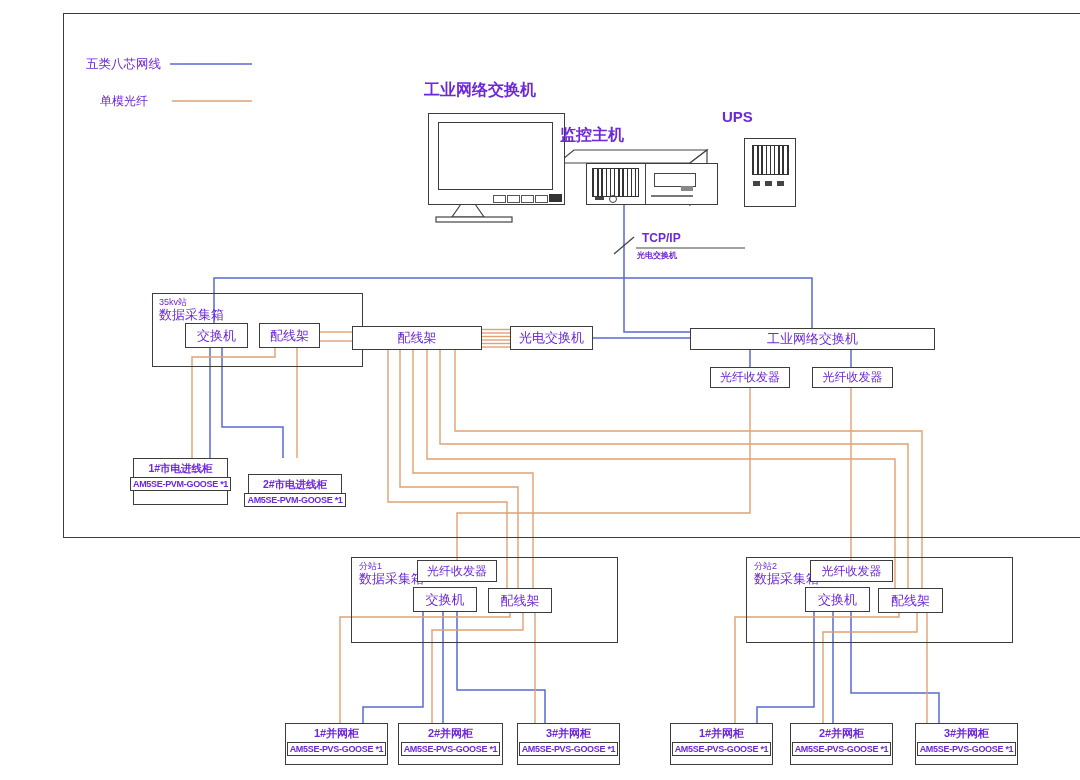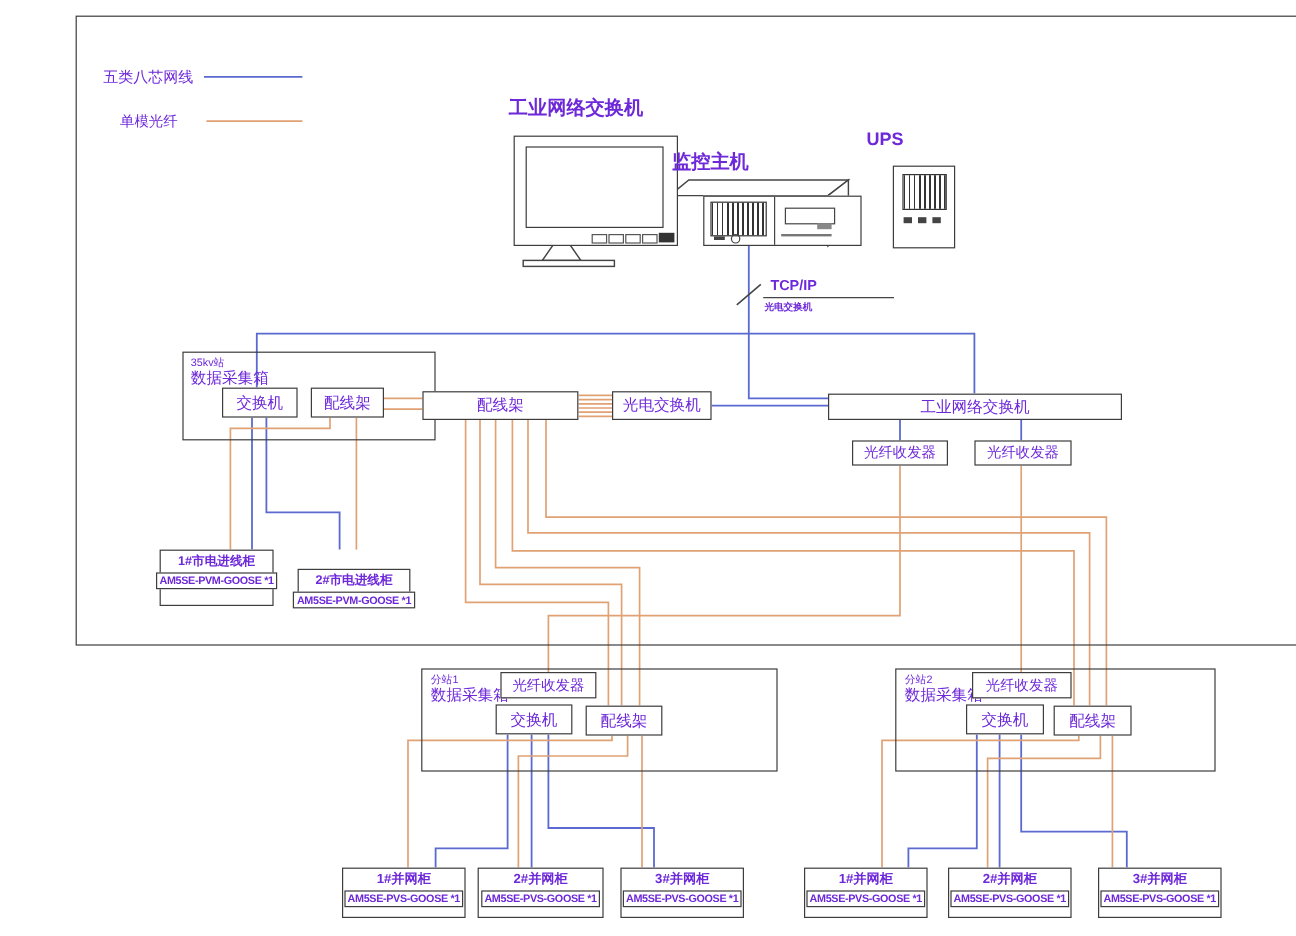--- a/index.html
+++ b/index.html
@@ -160,21 +160,21 @@
 
   <div class="cabinet" style="left:133px;top:458px;width:95px;height:47px;">
     <div class="cab-title" style="font-size:10.5px;">1#市电进线柜</div>
     <div class="dev-code">AM5SE-PVM-GOOSE *1</div>
   </div>
   <div class="cabinet" style="left:248px;top:458px;width:94px;height:29px;margin-top:16px;">
     <div class="cab-title" style="font-size:10.5px;">2#市电进线柜</div>
     <div class="dev-code">AM5SE-PVM-GOOSE *1</div>
   </div>
 
-  <div class="frame" style="left:323px;top:557px;width:297px;height:86px;">
+  <div class="frame" style="left:323px;top:557px;width:267px;height:86px;">
     <div class="lbl tag" style="left:7px;top:3px;">分站1</div>
     <div class="lbl frame-title" style="left:7px;top:13px;">数据采集箱</div>
   </div>
   <div class="box" style="left:417px;top:560px;width:80px;height:22px;font-size:12px;">光纤收发器</div>
   <div class="box" style="left:413px;top:587px;width:64px;height:25px;">交换机</div>
   <div class="box" style="left:488px;top:588px;width:64px;height:25px;">配线架</div>
 
   <div class="frame" style="left:718px;top:557px;width:267px;height:86px;">
     <div class="lbl tag" style="left:7px;top:3px;">分站2</div>
     <div class="lbl frame-title" style="left:7px;top:13px;">数据采集箱</div>

